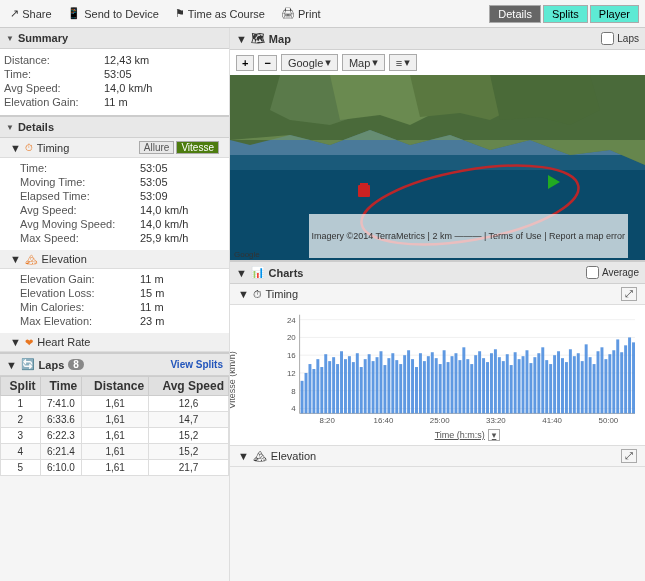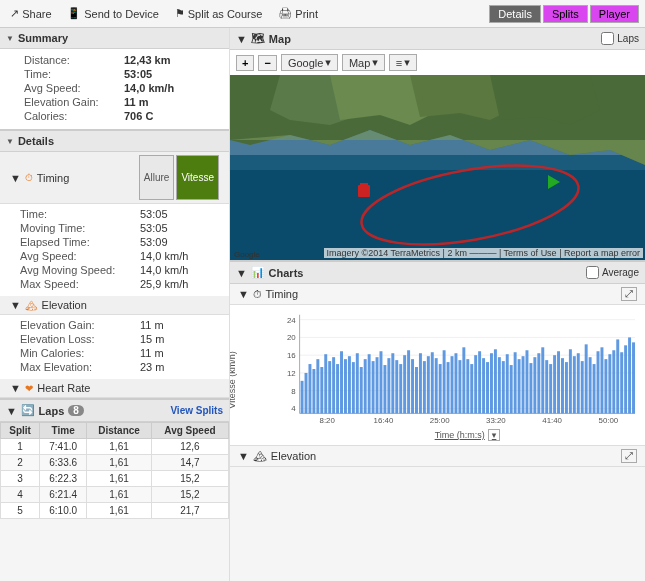--- a/index.html
+++ b/index.html
@@ -38,21 +38,21 @@
     }
     .toolbar-right {
       display: flex;
       gap: 2px;
     }
     .detail-btn {
       padding: 2px 8px;
       font-size: 11px;
       border: 1px solid #aaa;
       cursor: pointer;
-      background: #d946ef;
+      background: #5eead4;
     }
     .detail-btn.active {
       background: #666;
       color: white;
     }
 
     
     .main {
       display: flex;
       height: calc(581px - 28px);
@@ -80,34 +80,34 @@
       cursor: pointer;
     }
     .section-header .triangle { font-size: 8px; color: #555; }
 
     
     .summary-section {
       background: #fff;
       border-bottom: 2px solid #ccc;
     }
     .summary-table {
-      padding: 4px 10px 6px 24px;
+      padding: 4px 10px 6px 4px;
     }
     .summary-row {
       display: flex;
       padding: 1px 0;
     }
     .summary-label {
       color: #555;
       width: 100px;
       flex-shrink: 0;
     }
     .summary-value {
       color: #333;
-      font-weight: bold;
+      font-weight: normal;
     }
 
     
     .details-section {
       background: #fff;
     }
 
     
     .sub-section-header {
       display: flex;
@@ -120,21 +120,21 @@
       cursor: pointer;
     }
     .sub-section-header .icon { color: #e87722; font-size: 10px; }
 
     .allure-vitesse {
       margin-left: auto;
       display: flex;
       gap: 2px;
     }
     .allure-btn {
-      padding: 16px 4px;
+      padding: 0px 4px;
       font-size: 10px;
       border: 1px solid #aaa;
       cursor: pointer;
       background: #e8e8e8;
       color: #555;
     }
     .allure-btn.active-v {
       background: #4d7c0f;
       color: white;
     }
@@ -182,22 +182,22 @@
     }
 
     .laps-table {
       width: 100%;
       border-collapse: collapse;
     }
     .laps-table th {
       background: #e0e0e0;
       border: 1px solid #ccc;
       padding: 2px 4px;
-      font-size: 10px;
-      text-align: center;
+      font-size: 12px;
+      text-align: right;
     }
     .laps-table td {
       border: 1px solid #ddd;
       padding: 2px 4px;
       font-size: 10px;
       text-align: center;
     }
     .laps-table tr:nth-child(even) td { background: #f8f8f8; }
 
     
@@ -258,25 +258,25 @@
 
     .map-container {
       width: 100%;
       height: 185px;
       position: relative;
       overflow: hidden;
     }
     .map-attr-right {
       position: absolute;
       bottom: 2px;
-      right: 2px;
+      right: 17px;
       font-size: 9px;
       color: #333;
       background: rgba(255,255,255,0.7);
-      padding: 0 3px;
+      padding: 17px 3px;
     }
 
     
     .charts-section {
       background: #fff;
     }
     .charts-header {
       display: flex;
       align-items: center;
       gap: 4px;
@@ -331,21 +331,21 @@
     <div class="toolbar-btn">
       <span>↗</span>
       <span>Share</span>
     </div>
     <div class="toolbar-btn">
       <span>📱</span>
       <span>Send to Device</span>
     </div>
     <div class="toolbar-btn">
       <span>⚑</span>
-      <span>Split as Course</span>
+      <span>Time as Course</span>
     </div>
     <div class="toolbar-btn">
       <span>🖨</span>
       <span>Print</span>
     </div>
   </div>
   <div class="toolbar-right">
     <button class="detail-btn active">Details</button>
     <button class="detail-btn">Splits</button>
     <button class="detail-btn">Player</button>
@@ -370,24 +370,20 @@
           <span class="summary-label">Time:</span>
           <span class="summary-value">53:05</span>
         </div>
         <div class="summary-row">
           <span class="summary-label">Avg Speed:</span>
           <span class="summary-value">14,0 km/h</span>
         </div>
         <div class="summary-row">
           <span class="summary-label">Elevation Gain:</span>
           <span class="summary-value">11 m</span>
-        </div>
-        <div class="summary-row">
-          <span class="summary-label">Calories:</span>
-          <span class="summary-value">706 C</span>
         </div>
       </div>
     </div>
 
     <div class="details-section">
       <div class="section-header">
         <span class="triangle">▼</span>
         <span>Details</span>
       </div>
 

